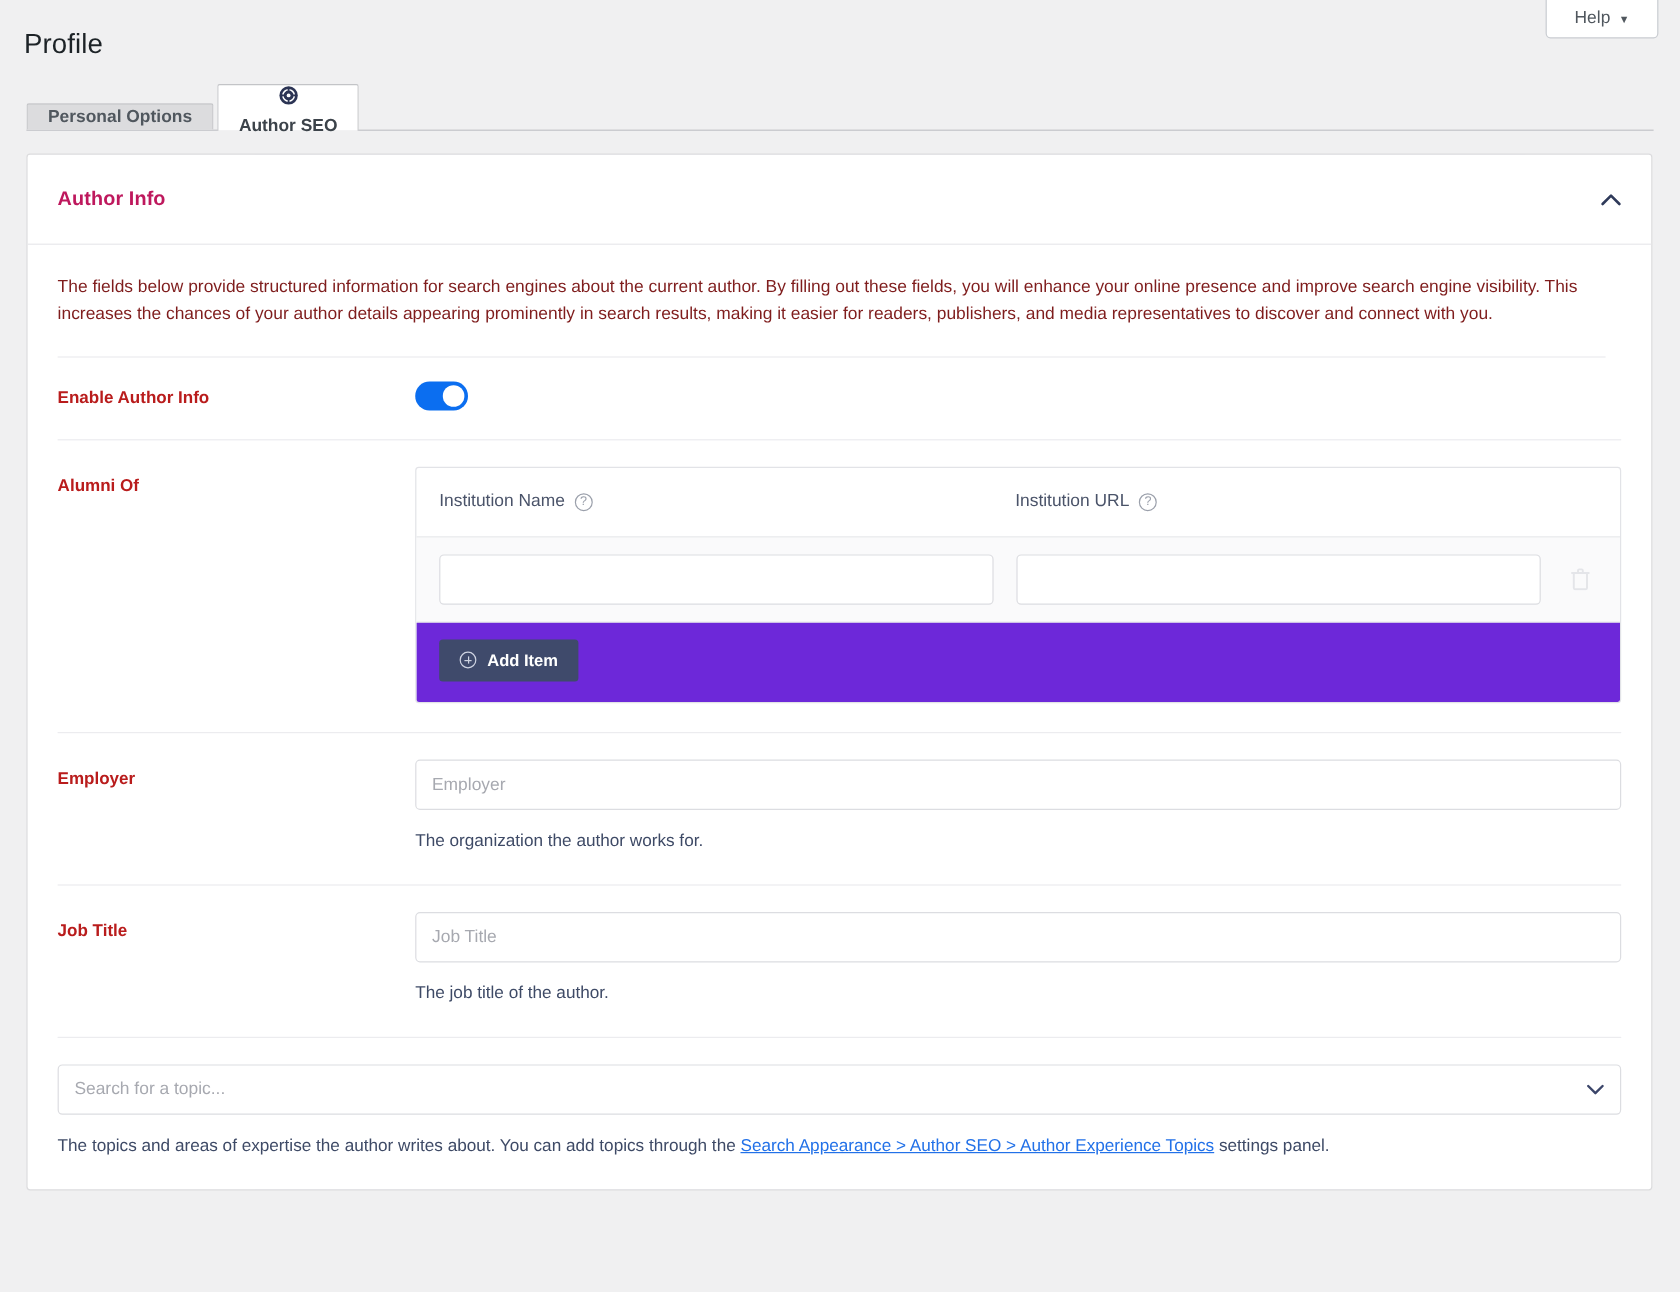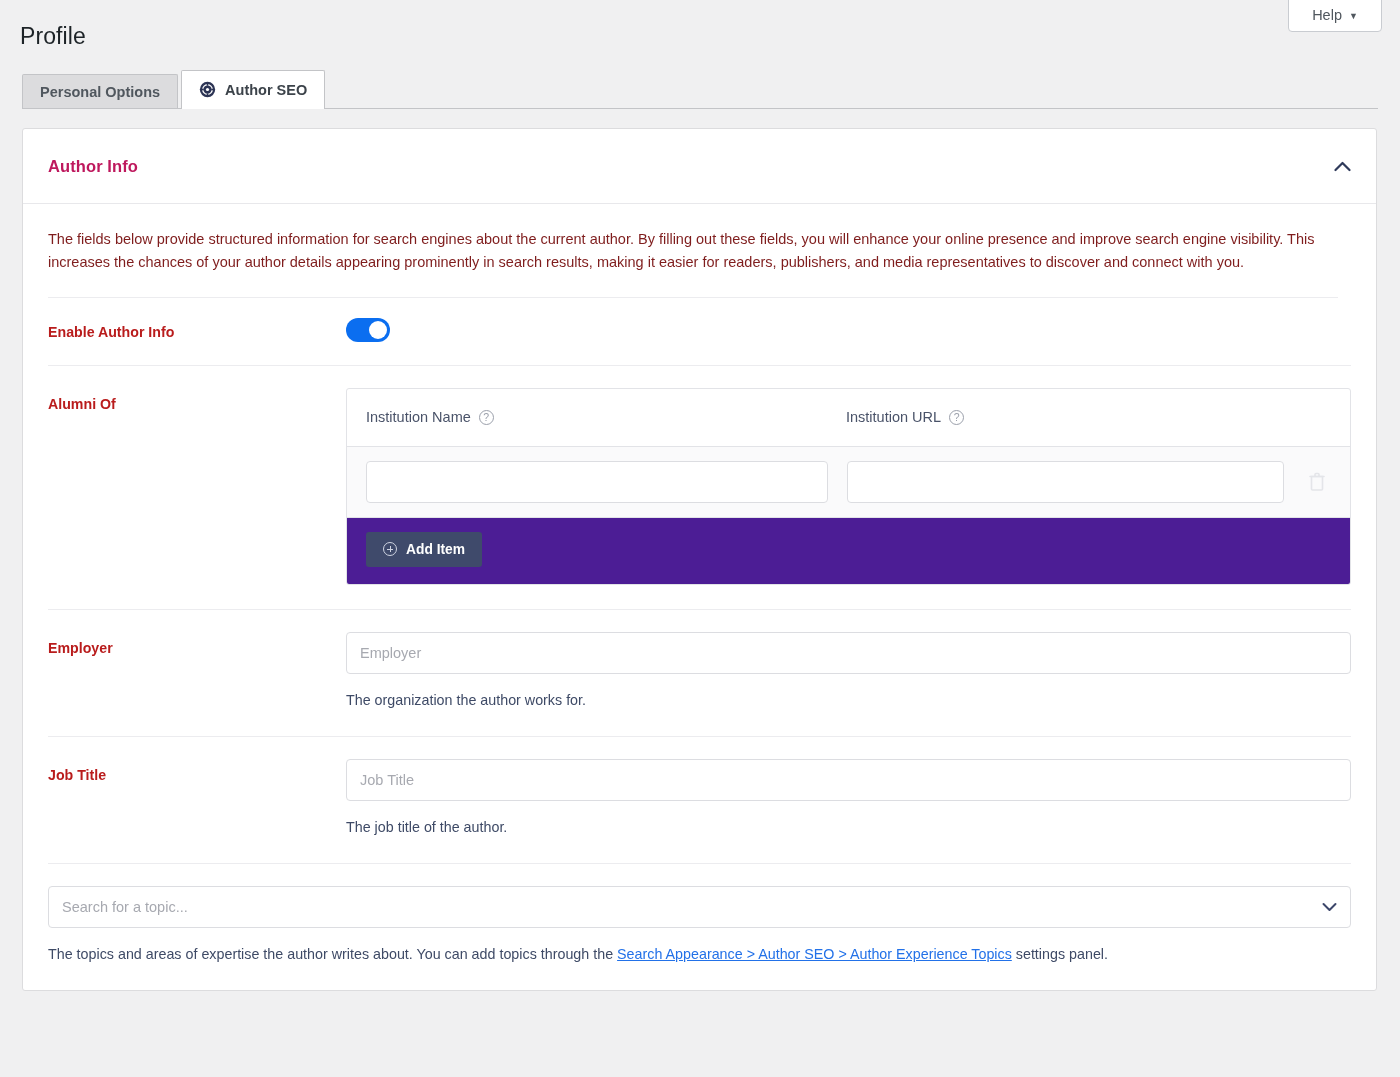--- a/index.html
+++ b/index.html
@@ -62,21 +62,21 @@
     position: absolute;
     left: 22px;
     top: 70px;
     right: 22px;
     height: 39px;
     display: flex;
     align-items: flex-end;
     border-bottom: 1px solid #c3c4c7;
   }
   .tab {
-    height: 34px;
+    height: 22px;
     display: flex;
     align-items: center;
     gap: 9px;
     padding: 0 17px;
     font-size: 14.5px;
     font-weight: 700;
     color: #50575e;
     border: 1px solid #c3c4c7;
     border-bottom: none;
     background: #dcdcde;
@@ -85,20 +85,21 @@
     position: relative;
     margin-right: 3px;
   }
   .tab.active {
     background: #ffffff;
     color: #3c434a;
     border-color: #c3c4c7;
     margin-bottom: -1px;
     height: 39px;
     padding-bottom: 1px;
+    flex-direction: column;
   }
   .tab-icon { display: flex; align-items: center; }
 
   
   .card {
     position: absolute;
     left: 22px;
     top: 128px;
     width: 1355px;
     background: #ffffff;
@@ -248,21 +249,21 @@
     background: #fafafb;
     padding: 14px 19px;
     border-bottom: 1px solid #e2e3e7;
   }
   .rep-row .cell-name { flex: 0 0 462px; }
   .rep-row .cell-url  { flex: 1; }
   .rep-row .cell-del  { flex: 0 0 28px; display: flex; justify-content: center; }
   .trash { color: #e2e3e7; cursor: pointer; display: flex; }
   .rep-foot {
     padding: 14px 19px 17px 19px;
-    background: #4c1d95;
+    background: #6d28d9;
   }
   .add-btn {
     display: inline-flex;
     align-items: center;
     gap: 9px;
     background: #3f4a6b;
     color: #ffffff;
     border: none;
     border-radius: 3px;
     height: 35px;

